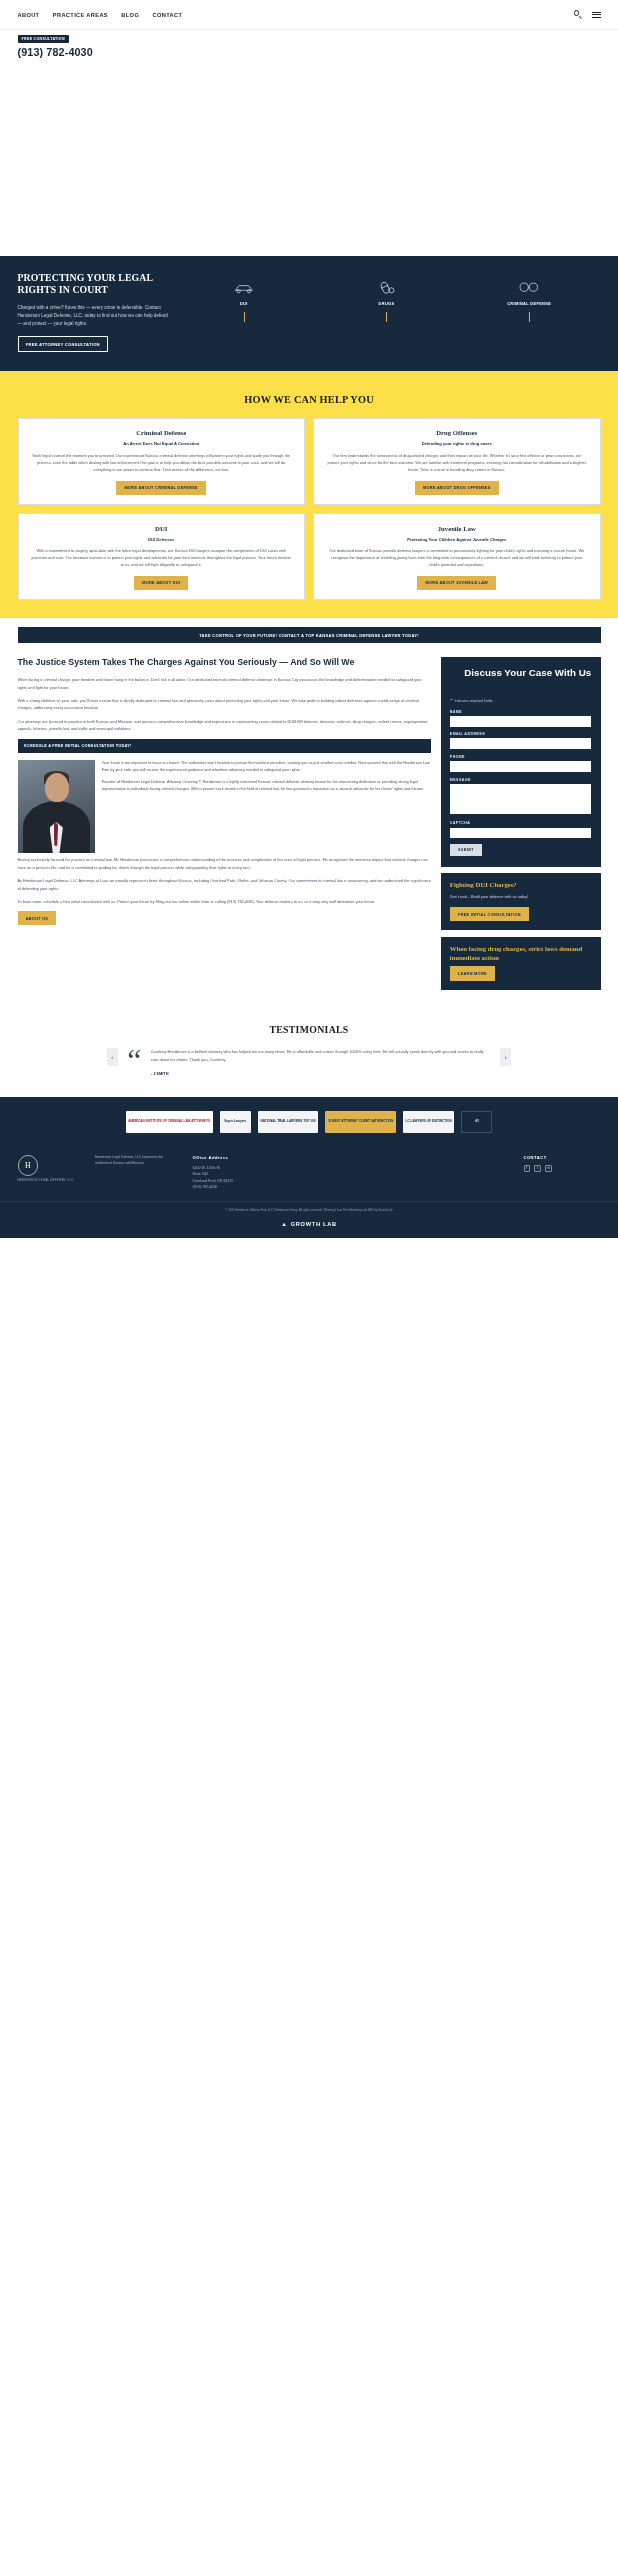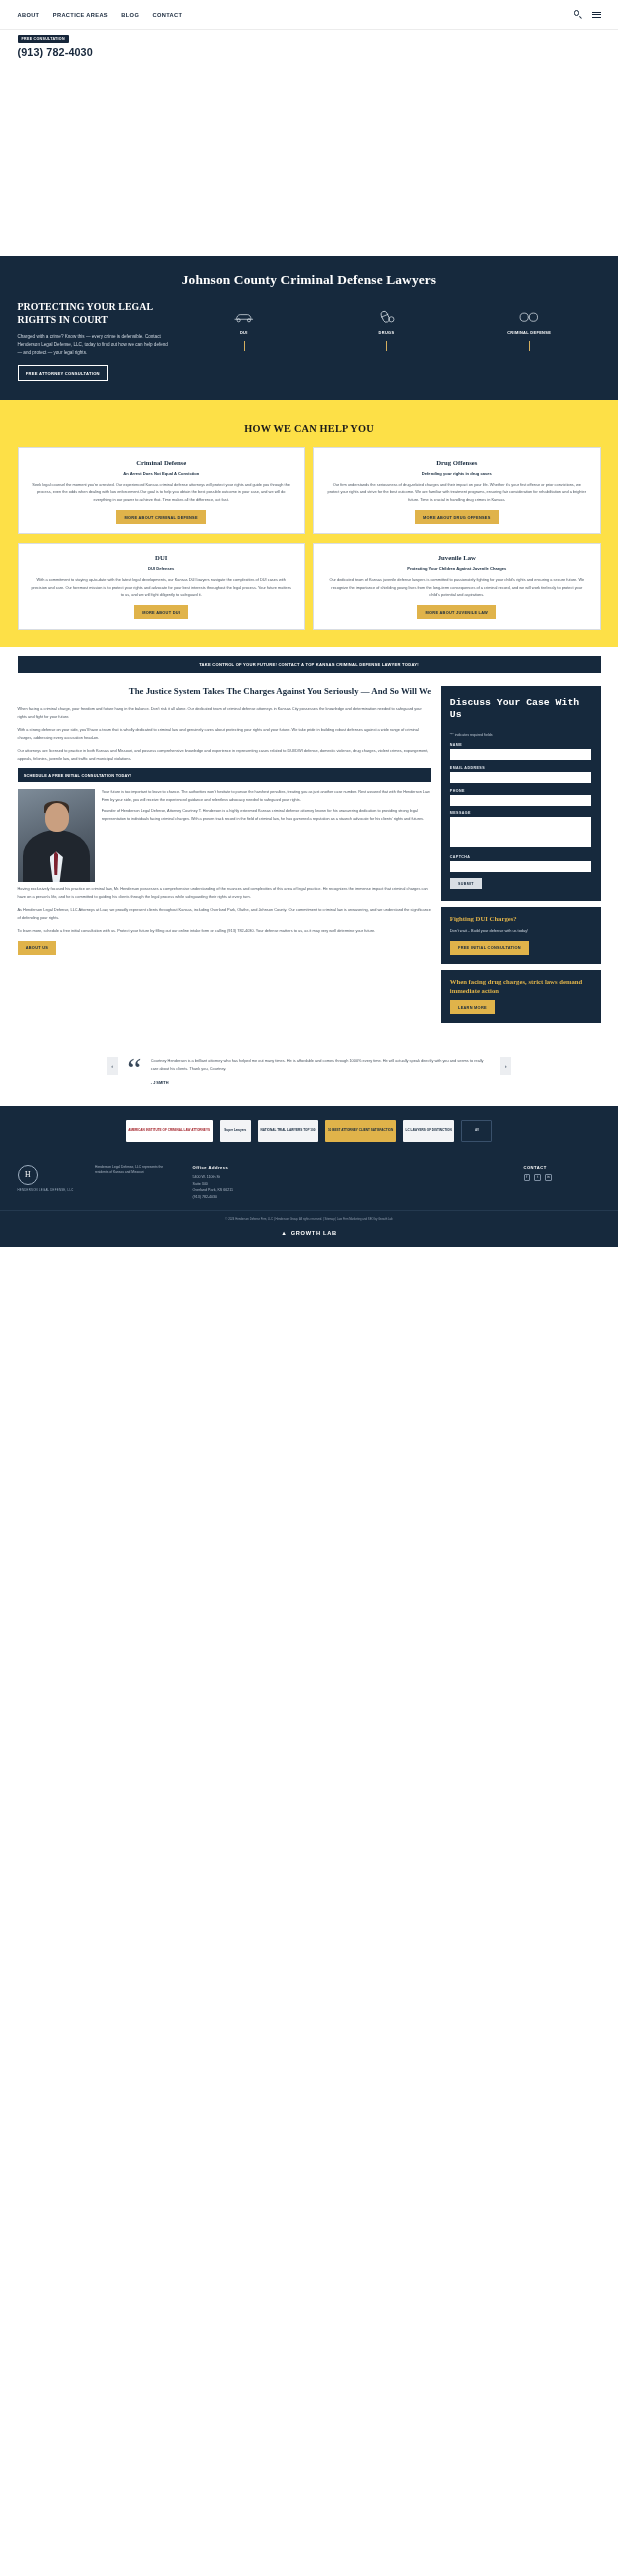--- a/index.html
+++ b/index.html
@@ -204,27 +204,26 @@
   
   .two-col {
     display: flex;
     gap: 9.3px;
     padding: 13.4px 17.5px 15.5px;
     align-items: flex-start;
   }
   .col-left { flex: 1.45; }
   .col-right { width: 160px; }
   .col-left h2 {
-    font-family: Liberation Serif, serif;
+    font-family: Liberation Sans, sans-serif;
     font-size: 8.8px;
     line-height: 1.35;
     color: #16293d;
     font-weight: 700;
     margin-bottom: 7.2px;
-    text-align: right;
   }
   .col-left p {
     font-size: 3.9px;
     line-height: 1.95;
     color: #4a545f;
     margin-bottom: 5.7px;
   }
 
   .consult-banner {
     background: #16293d;
@@ -277,25 +276,26 @@
     margin-bottom: 4.6px;
   }
 
   
   .form-panel {
     background: #16293d;
     color: #fff;
     padding: 10.3px 9.3px 11.3px;
   }
   .form-panel h2 {
-    font-family: Liberation Mono, monospace;
+    font-family: Liberation Sans, sans-serif;
     font-size: 9.8px;
     line-height: 1.25;
     font-weight: 700;
-    margin-bottom: 12px;
+    margin-bottom: 20px;
+    text-align: right;
   }
   .req-note { font-size: 3.6px; color: #b9c4d0; margin-bottom: 6.2px; }
   .field-label {
     font-size: 3.6px;
     letter-spacing: .12em;
     font-weight: 700;
     color: #dfe5ec;
     margin-bottom: 2.1px;
     display: block;
   }
@@ -478,21 +478,20 @@
 </div>
 
 <div class="subbar">
   <div class="pill">FREE CONSULTATION</div>
   <div class="phone">(913) 782-4030</div>
 </div>
 
 <div class="hero-gap"></div>
 
 <section class="hero">
-  <div class="hero-title">Johnson County Criminal Defense Lawyers</div>
   <div class="hero-body">
     <div class="hero-left">
       <h2>PROTECTING YOUR LEGAL RIGHTS IN COURT</h2>
       <p>Charged with a crime? Know this — every crime is defensible. Contact Henderson Legal Defense, LLC, today to find out how we can help defend — and protect — your legal rights.</p>
       <button class="btn-outline">FREE ATTORNEY CONSULTATION</button>
     </div>
     <div class="hero-icons">
       <div class="hero-icon">
         <div class="glyph">
           <svg width="21.6" height="13.4" viewBox="0 0 42 26">
@@ -618,20 +617,21 @@
     </div>
 
     <div class="side-promo">
       <h3>When facing drug charges, strict laws demand immediate action</h3>
       <button class="btn-gold">LEARN MORE</button>
     </div>
   </div>
 </section>
 
 <section class="testimonials">
+  <h2>TESTIMONIALS</h2>
   <div class="quote-row">
     <div class="arrow-btn">‹</div>
     <div class="quote-mark">“</div>
     <div class="quote-body">
       <p>Courtney Henderson is a brilliant attorney who has helped me out many times. He is affordable and comes through 1000% every time. He will actually speak directly with you and seems to really care about his clients. Thank you, Courtney.</p>
       <div class="quote-author">- J SMITH</div>
     </div>
     <div class="arrow-btn">›</div>
   </div>
 </section>

